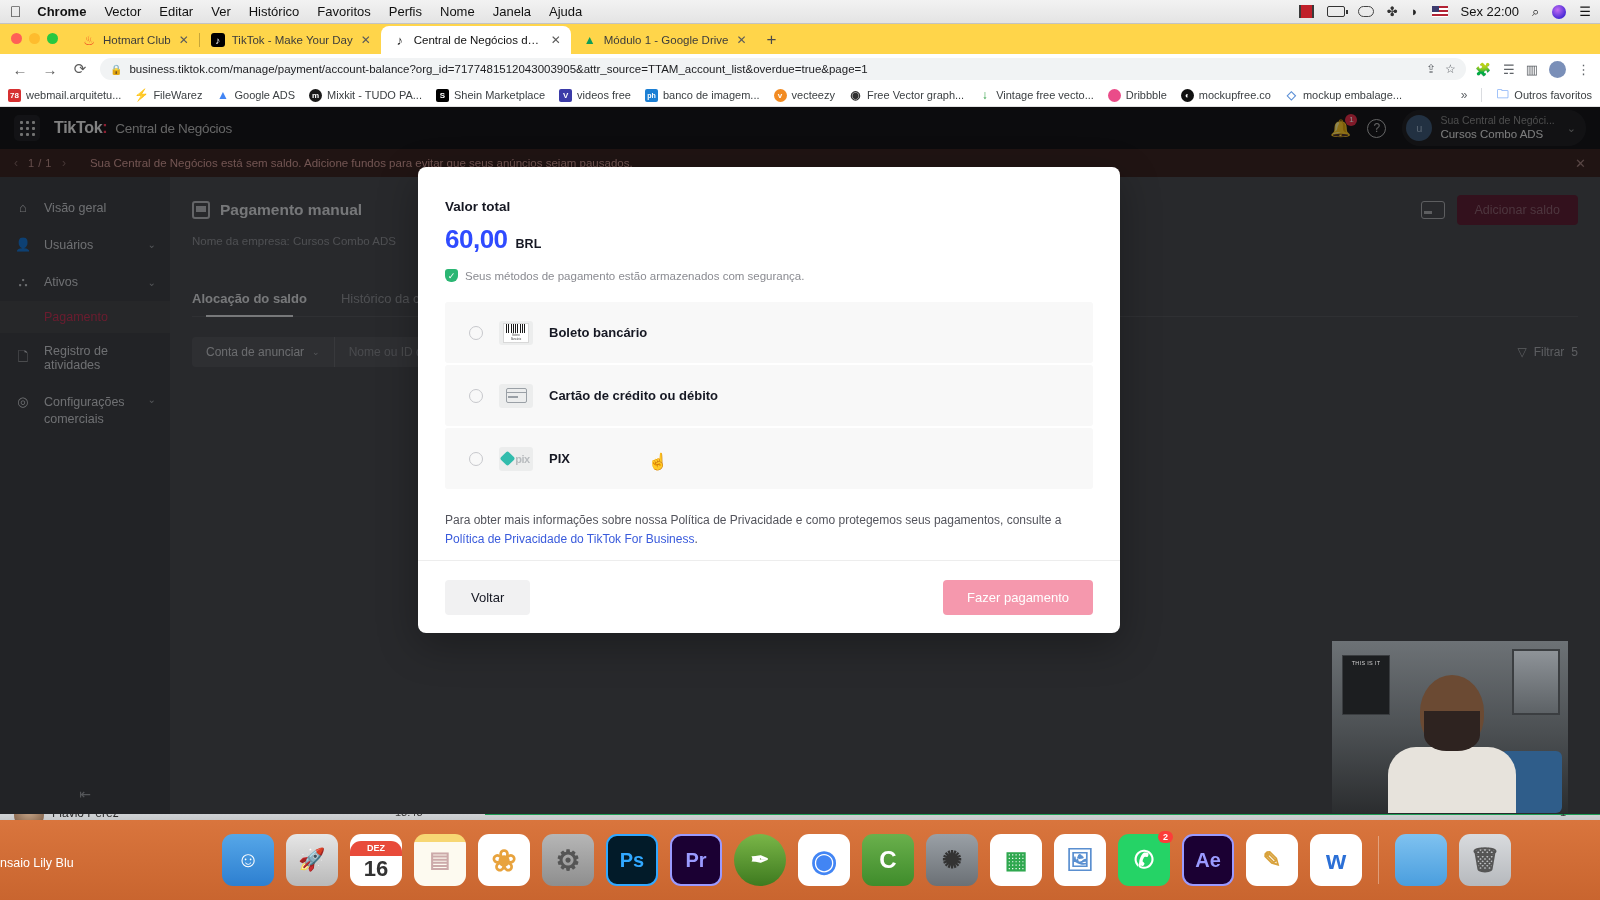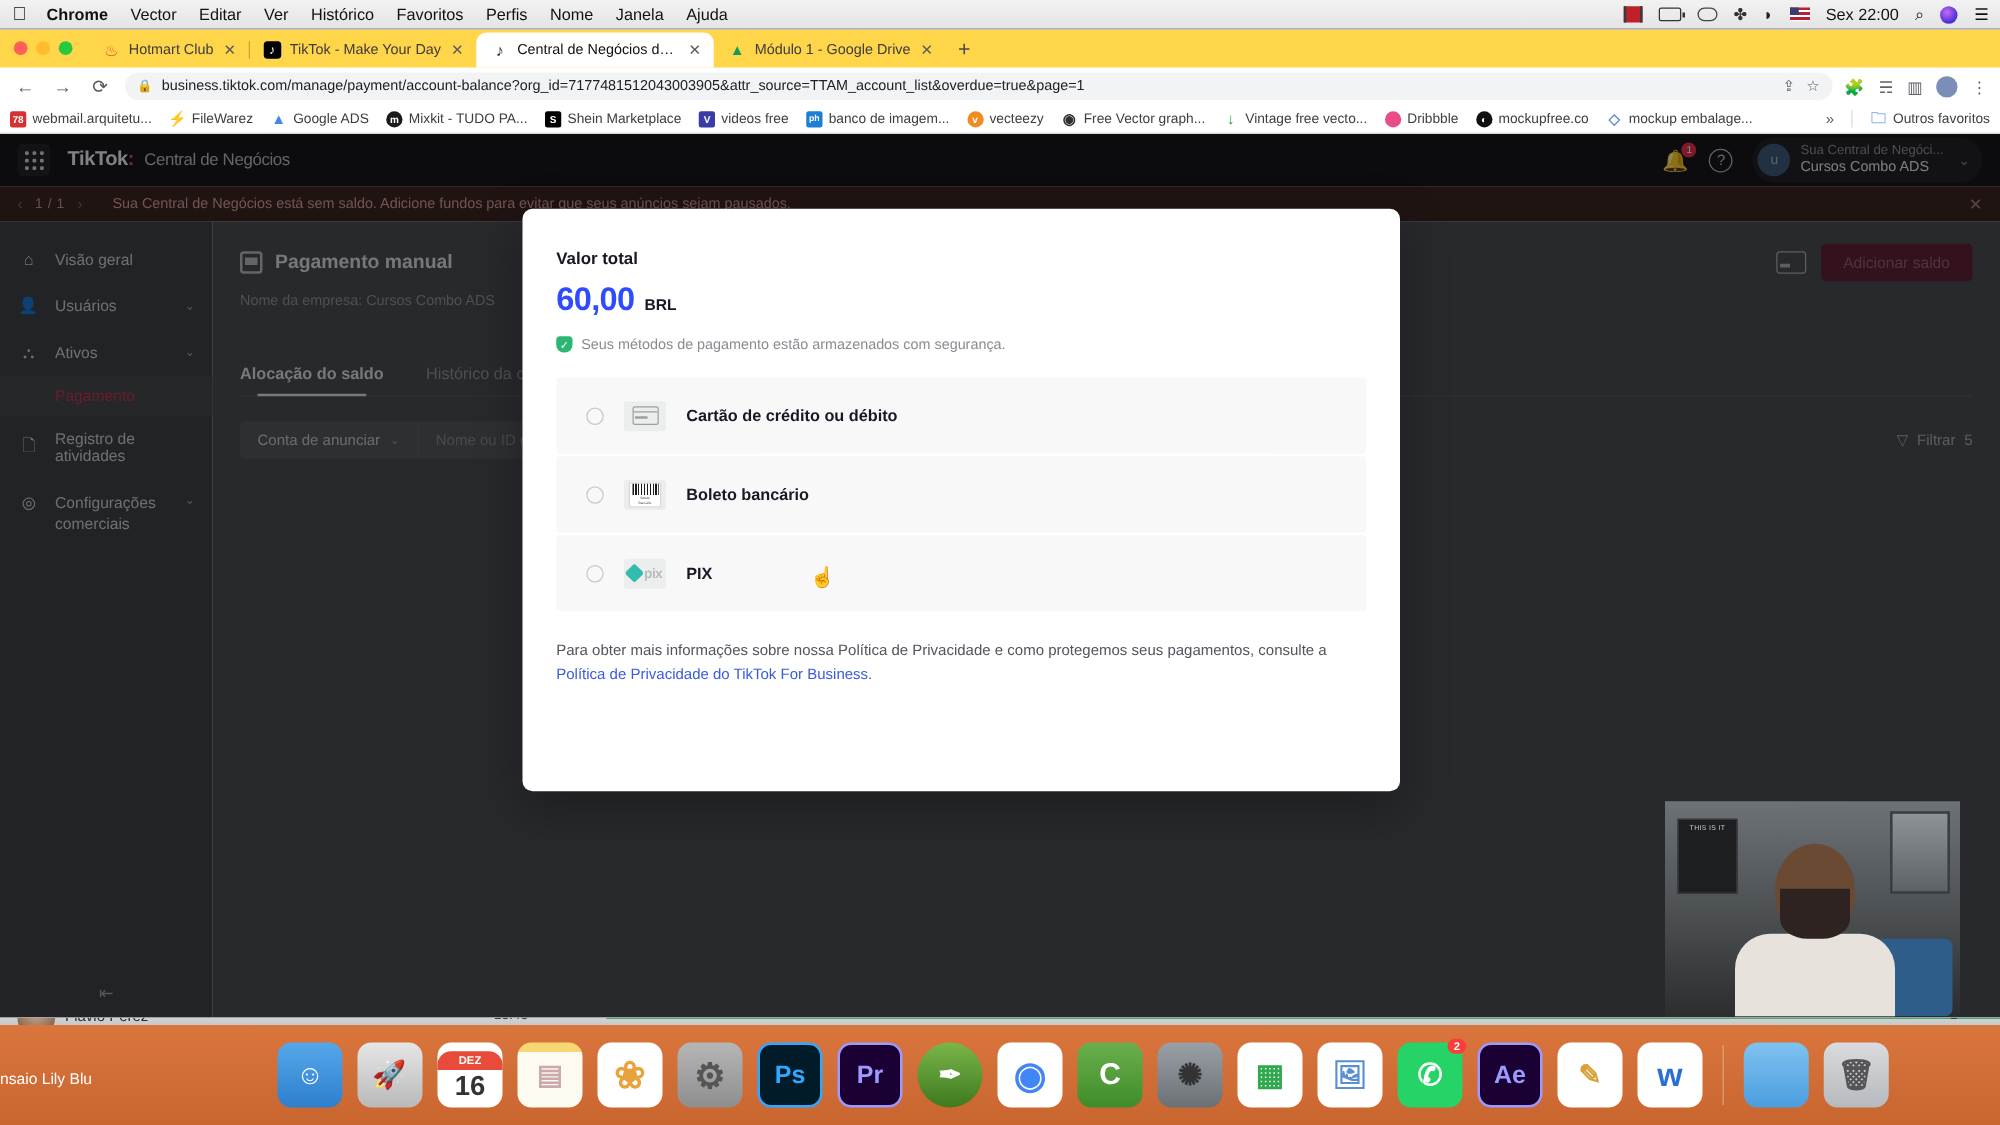--- a/index.html
+++ b/index.html
@@ -508,50 +508,54 @@
       </div>
       <div class="m-secure">
         <span class="shield">✓</span>
         <span>Seus métodos de pagamento estão armazenados com segurança.</span>
       </div>
 
       <div class="pm-list">
         <div class="pm-row">
           <span class="radio"></span>
           <span class="pm-badge">
-              <span class="card-glyph"></span>
-            </span>
-          <span class="pm-name">Cartão de crédito ou débito</span>
-        </div>
-        <div class="pm-row">
-          <span class="radio"></span>
-          <span class="pm-badge">
             <span class="barcode">
               <span class="bars"></span>
               <span class="bt">Boleto</span>
               <span class="bt">Bancário</span>
             </span>
           </span>
           <span class="pm-name">Boleto bancário</span>
+        </div>
+        <div class="pm-row">
+          <span class="radio"></span>
+          <span class="pm-badge">
+              <span class="card-glyph"></span>
+            </span>
+          <span class="pm-name">Cartão de crédito ou débito</span>
         </div>
         <div class="pm-row">
           <span class="radio"></span>
           <span class="pm-badge">
             <span class="pix">
                 <span class="dia"></span>
                 <span class="txt">pix</span>
               </span>
           </span>
           <span class="pm-name">PIX</span>
         </div>
       </div>
 
       <div class="m-policy">
         <span>Para obter mais informações sobre nossa Política de Privacidade e como protegemos seus pagamentos, consulte a </span><a href="#">Política de Privacidade do TikTok For Business</a><span>.</span>
       </div>
+    </div>
+    <div class="modal-foot">
+      <span class="btn-back">Voltar</span>
+      <span class="btn-pay">Fazer pagamento</span>
     </div>
   </div>
   <div class="cursor">☝</div>
 
   <div class="strip-bottom">
     <div class="zoomstrip"></div>
   </div>
   <div class="greenbar"></div>
   <div class="taskavatar"></div>
   <div class="taskname">Flavio Perez</div>

